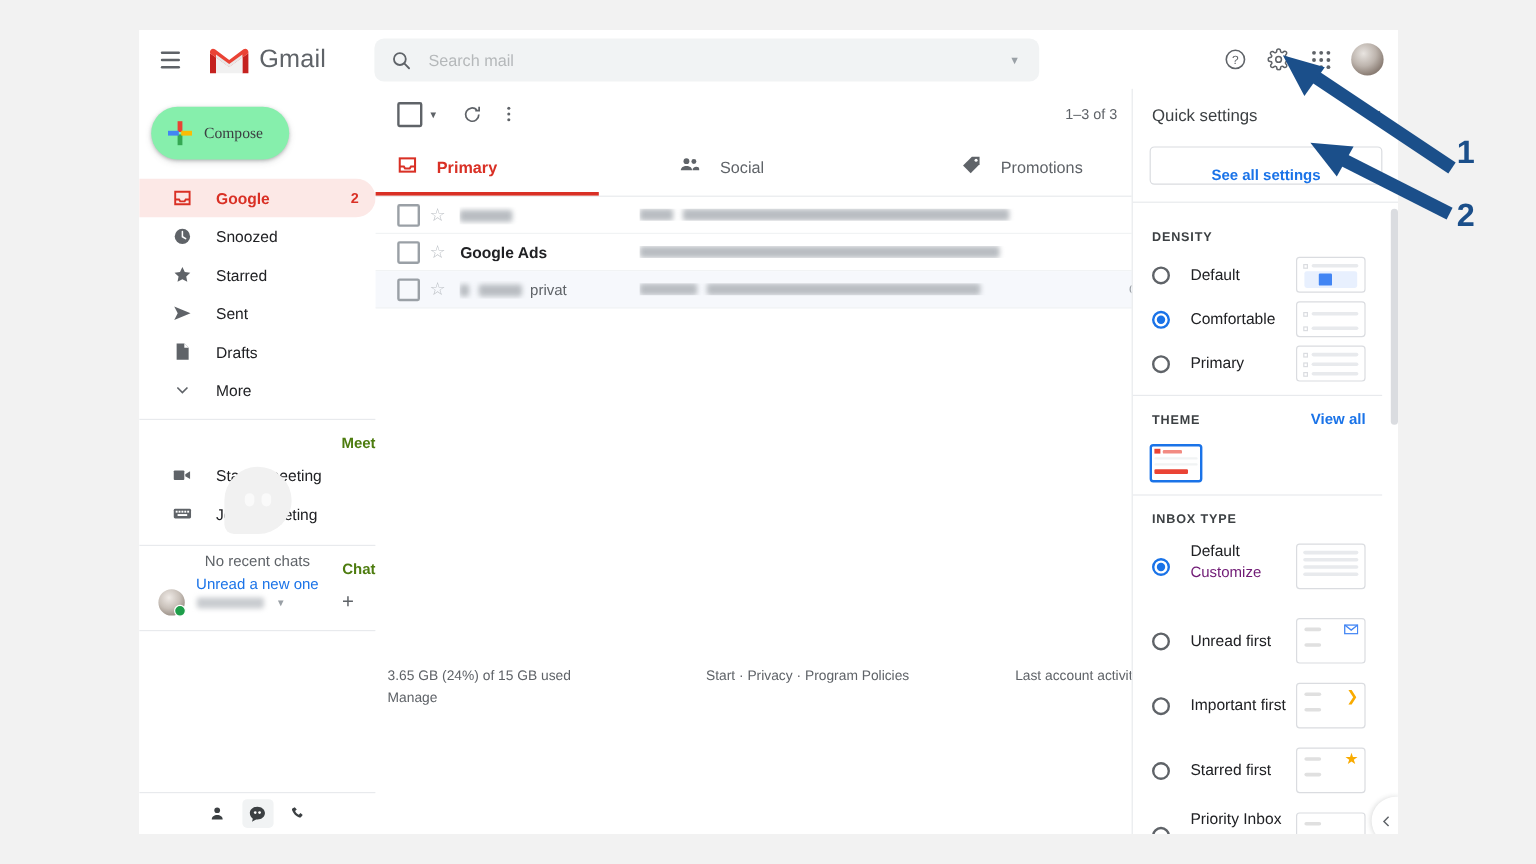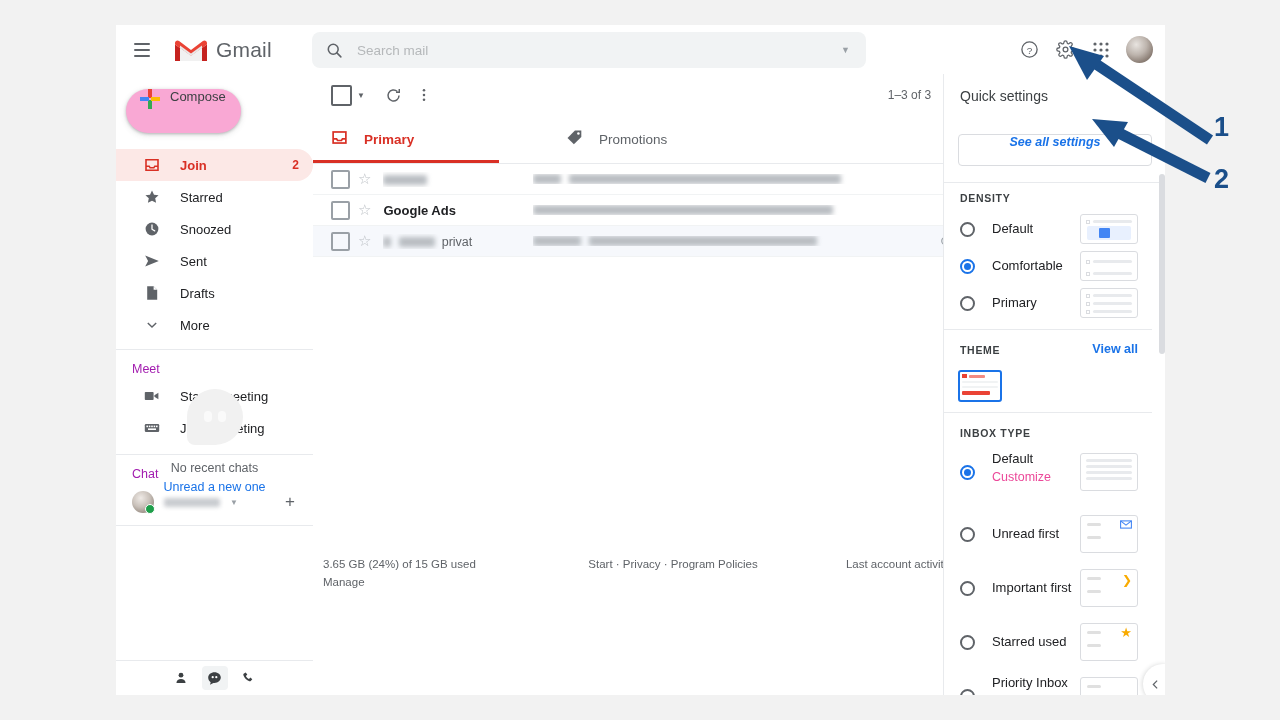--- a/index.html
+++ b/index.html
@@ -51,23 +51,23 @@
     width:27px;height:27px;border-radius:50%;margin-left:6px;margin-right:2px;
     background:radial-gradient(circle at 38% 32%, #e8e4e0 0%, #bdb4ad 42%, #8c7f76 72%, #6e625a 100%);
     filter:blur(.6px);
   }
 
   
   .sidebar{
     position:absolute;left:0;top:49px;width:197px;height:621px;background:#fff;
   }
   .compose{
-    margin:15px 0 0 10px;width:115px;height:44px;border-radius:22px;background:#f9a8d4;
+    margin:15px 0 0 10px;width:115px;height:44px;border-radius:22px;background:#86efac;
     box-shadow:0 1px 3px rgba(60,64,67,.30), 0 2px 6px rgba(60,64,67,.15);
-    display:flex;cursor:pointer;
+    display:flex;align-items:center;cursor:pointer;font-family:Liberation Serif, serif;
   }
   .plus{width:20px;height:20px;margin-left:14px;position:relative;}
   .plus i{position:absolute;display:block;}
   .plus .v1{left:8px;top:0;width:4px;height:9px;background:#ea4335;}
   .plus .v2{left:8px;top:11px;width:4px;height:9px;background:#34a853;}
   .plus .h1{top:8px;left:0;width:9px;height:4px;background:#4285f4;}
   .plus .h2{top:8px;left:11px;width:9px;height:4px;background:#fbbc04;}
   .compose-label{margin-left:10px;font-size:13px;color:#3c4043;}
 
   .navlist{margin-top:16px;}
@@ -76,21 +76,21 @@
     padding-left:26px;cursor:pointer;position:relative;
   }
   .navitem .nicon{width:20px;display:flex;align-items:center;justify-content:center;color:#5f6368;}
   .navitem .nlabel{margin-left:18px;font-size:13px;color:#202124;}
   .navitem .ncount{position:absolute;right:14px;font-size:12px;color:#202124;}
   .navitem.active{background:#fce8e6;}
   .navitem.active .nlabel,.navitem.active .ncount{color:#d93025;font-weight:bold;}
   .navitem.active .nicon{color:#d93025;}
 
   .sec-divider{height:1px;background:#e8eaed;margin:8px 0 0 0;}
-  .sec-title{font-size:12.5px;color:#a21caf;font-weight:normal;padding:12px 0 4px 16px;}
+  .sec-title{font-size:12.5px;color:#4d7c0f;font-weight:bold;padding:12px 0 4px 16px;text-align:right;}
 
   .chat-row{display:flex;align-items:center;height:34px;padding-left:16px;position:relative;}
   .chat-av{
     width:22px;height:22px;border-radius:50%;position:relative;
     background:radial-gradient(circle at 40% 32%, #efeae6 0%, #c9c1ba 45%, #9a8f86 78%, #7a6e66 100%);
     filter:blur(.5px);
   }
   .chat-av::after{
     content:"";position:absolute;right:-1px;bottom:-1px;width:8px;height:8px;border-radius:50%;
     background:#1e9e4a;border:1.5px solid #fff;
@@ -177,36 +177,36 @@
   
   .qs{
     position:absolute;left:927px;top:49px;width:122px;height:621px;background:#fff;border-left:1px solid #e8eaed;
     width:222px;left:827px;
   }
   .qs{left:827px;width:222px;}
   .qs-head{height:44px;display:flex;align-items:center;padding-left:16px;position:relative;}
   .qs-title{font-size:14px;color:#3c4043;}
   .qs-close{position:absolute;right:14px;color:#5f6368;font-size:13px;cursor:pointer;}
   .qs-seeall{
-    margin:16px 14px;height:30px;border:1px solid #dadce0;border-radius:4px;
-    display:flex;align-items:flex-start;justify-content:center;cursor:pointer;font-style:italic;
+    margin:4px 14px;height:30px;border:1px solid #dadce0;border-radius:4px;
+    display:flex;align-items:flex-end;justify-content:center;cursor:pointer;
   }
   .qs-seeall span{font-size:12.5px;color:#1a73e8;font-weight:bold;}
   .qs-sep{height:1px;background:#e8eaed;margin-top:14px;}
   .qs-sec-label{font-size:10.5px;letter-spacing:.7px;color:#3c4043;font-weight:bold;padding:14px 0 6px 16px;}
   .qs-body{position:absolute;left:0;top:104px;width:208px;height:517px;overflow:hidden;}
 
   .opt{display:flex;align-items:center;padding-left:16px;height:37px;position:relative;cursor:pointer;}
   .opt.tall{height:55px;align-items:flex-start;padding-top:6px;}
   .radio{width:15px;height:15px;border-radius:50%;border:2px solid #5f6368;box-sizing:border-box;flex:none;margin-top:1px;}
   .radio.on{border-color:#1a73e8;}
   .radio.on::after{content:"";display:block;width:7px;height:7px;border-radius:50%;background:#1a73e8;margin:2px 0 0 2px;}
   .opt-col{margin-left:17px;display:flex;flex-direction:column;}
   .opt-label{font-size:13px;color:#202124;}
-  .opt-sub{font-size:12.5px;color:#ec4899;margin-top:4px;cursor:pointer;}
+  .opt-sub{font-size:12.5px;color:#701a75;margin-top:4px;cursor:pointer;}
   .thumb{
     position:absolute;right:14px;width:58px;height:30px;border:1px solid #dadce0;border-radius:3px;background:#fff;
     box-sizing:border-box;padding:3px;
   }
   .thumb.big{height:38px;}
   .tline{height:3px;background:#e8eaed;border-radius:2px;margin:3px 2px;}
   .trow{display:flex;align-items:center;margin:2px 2px;gap:3px;}
   .tsq{width:4px;height:4px;border:1px solid #dadce0;box-sizing:border-box;flex:none;}
   .tbar{height:3px;background:#e8eaed;border-radius:2px;flex:1;}
   .tsel{position:absolute;left:6px;right:6px;top:11px;height:14px;background:#e8f0fe;border-radius:2px;}
@@ -316,39 +316,39 @@
     </div>
 
     <div class="navlist">
       <div class="navitem active">
         <span class="nicon">
           <svg width="16" height="16" viewBox="0 0 20 20" fill="currentColor">
               <path d="M2.5 3.5h15v13h-15z" fill="none" stroke="currentColor" stroke-width="2"></path>
               <path d="M2.5 11.5h4l1.2 2h4.6l1.2-2h4" fill="none" stroke="currentColor" stroke-width="2"></path>
             </svg>
         </span>
-        <span class="nlabel">Join</span>
+        <span class="nlabel">Google</span>
         <span class="ncount">2</span>
-      </div>
-      <div class="navitem">
-        <span class="nicon">
-          <svg width="16" height="16" viewBox="0 0 20 20" fill="currentColor">
-              <path d="M10 1.8l2.5 5.3 5.7.7-4.2 3.9 1.1 5.6L10 14.6 4.9 17.3 6 11.7 1.8 7.8l5.7-.7z"></path>
-            </svg>
-        </span>
-        <span class="nlabel">Starred</span>
       </div>
       <div class="navitem">
         <span class="nicon">
           <svg width="16" height="16" viewBox="0 0 20 20" fill="currentColor">
               <circle cx="10" cy="10" r="8"></circle>
               <path d="M10 5v5.3l3.4 2" stroke="#fff" stroke-width="1.6" fill="none" stroke-linecap="round"></path>
             </svg>
         </span>
         <span class="nlabel">Snoozed</span>
+      </div>
+      <div class="navitem">
+        <span class="nicon">
+          <svg width="16" height="16" viewBox="0 0 20 20" fill="currentColor">
+              <path d="M10 1.8l2.5 5.3 5.7.7-4.2 3.9 1.1 5.6L10 14.6 4.9 17.3 6 11.7 1.8 7.8l5.7-.7z"></path>
+            </svg>
+        </span>
+        <span class="nlabel">Starred</span>
       </div>
       <div class="navitem">
         <span class="nicon">
           <svg width="16" height="16" viewBox="0 0 20 20" fill="currentColor">
               <path d="M1.5 3l17 7-17 7 3.6-7z"></path>
             </svg>
         </span>
         <span class="nlabel">Sent</span>
       </div>
       <div class="navitem">
@@ -477,20 +477,31 @@
 
     <div class="tabs">
       <div class="tab sel">
         <span>
           <svg width="17" height="17" viewBox="0 0 20 20" fill="none" stroke="currentColor" stroke-width="2">
               <rect x="2.5" y="3.5" width="15" height="13"></rect>
               <path d="M2.5 11.5h4l1.2 2h4.6l1.2-2h4"></path>
             </svg>
         </span>
         <span class="tlabel">Primary</span>
+      </div>
+      <div class="tab">
+        <span>
+          <svg width="18" height="18" viewBox="0 0 20 20" fill="currentColor">
+              <circle cx="6.7" cy="7" r="2.7"></circle>
+              <circle cx="13.6" cy="7.4" r="2.3"></circle>
+              <path d="M1.5 15.5c0-2.6 2.3-4 5.2-4s5.2 1.4 5.2 4z"></path>
+              <path d="M12.3 15.5c0-2.2 1.6-3.4 3.6-3.4 1.6 0 2.6.7 2.6 2.2v1.2z"></path>
+            </svg>
+        </span>
+        <span class="tlabel">Social</span>
       </div>
       <div class="tab">
         <span>
           <svg width="17" height="17" viewBox="0 0 20 20" fill="currentColor">
               <path d="M10.5 1.8H18v7.5L9.3 18 1.8 10.5z"></path>
               <circle cx="14.6" cy="5.4" r="1.5" fill="#fff"></circle>
             </svg>
         </span>
         <span class="tlabel">Promotions</span>
       </div>
@@ -691,21 +702,21 @@
         <div class="thumb big">
           <div class="tmini"></div>
           <div style="position:absolute;right:5px;top:4px;color:#f9ab00;font-size:12px;line-height:1">❯</div>
           <div class="tmini" style="margin-top:10px"></div>
         </div>
       </div>
 
       <div class="opt" style="height:55px">
         <div class="radio"></div>
         <div class="opt-col">
-            <span class="opt-label">Starred used</span>
+            <span class="opt-label">Starred first</span>
           </div>
         <div class="thumb big">
           <div class="tmini"></div>
           <div style="position:absolute;right:5px;top:2px;color:#f9ab00;font-size:13px;line-height:1">★</div>
           <div class="tmini" style="margin-top:10px"></div>
         </div>
       </div>
 
       <div class="opt tall" style="height:56px">
         <div class="radio" style="margin-top:14px"></div>

